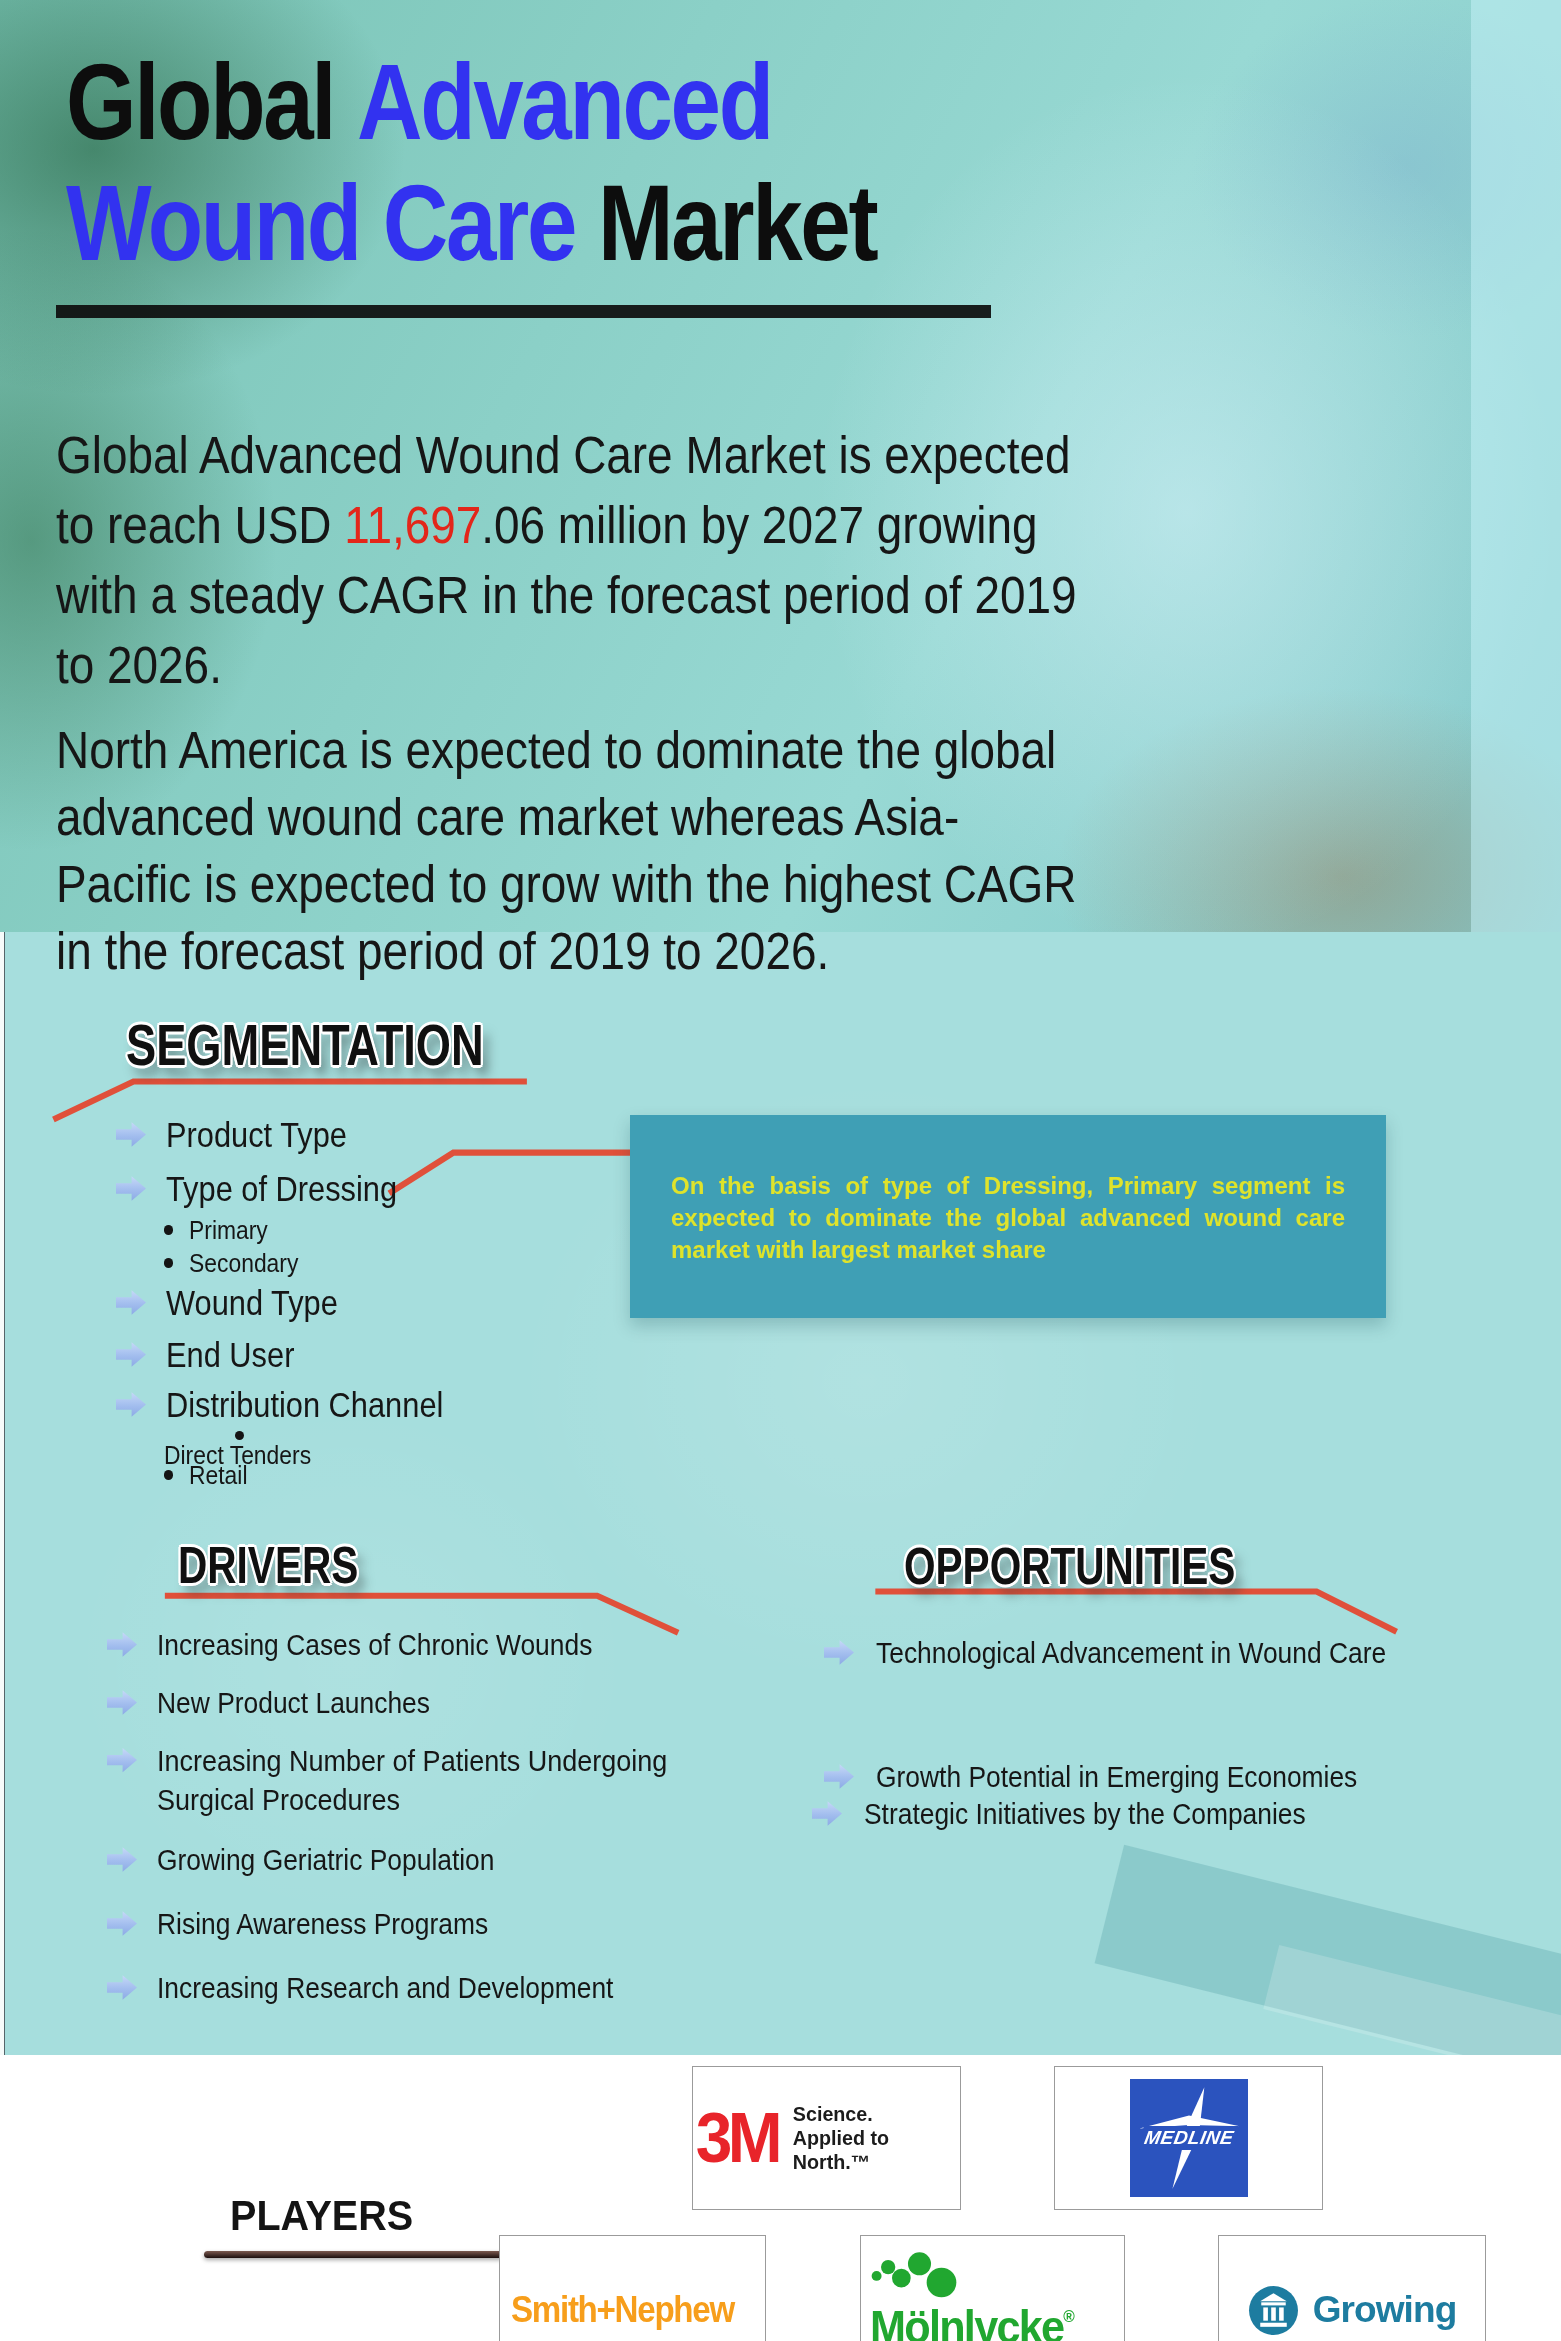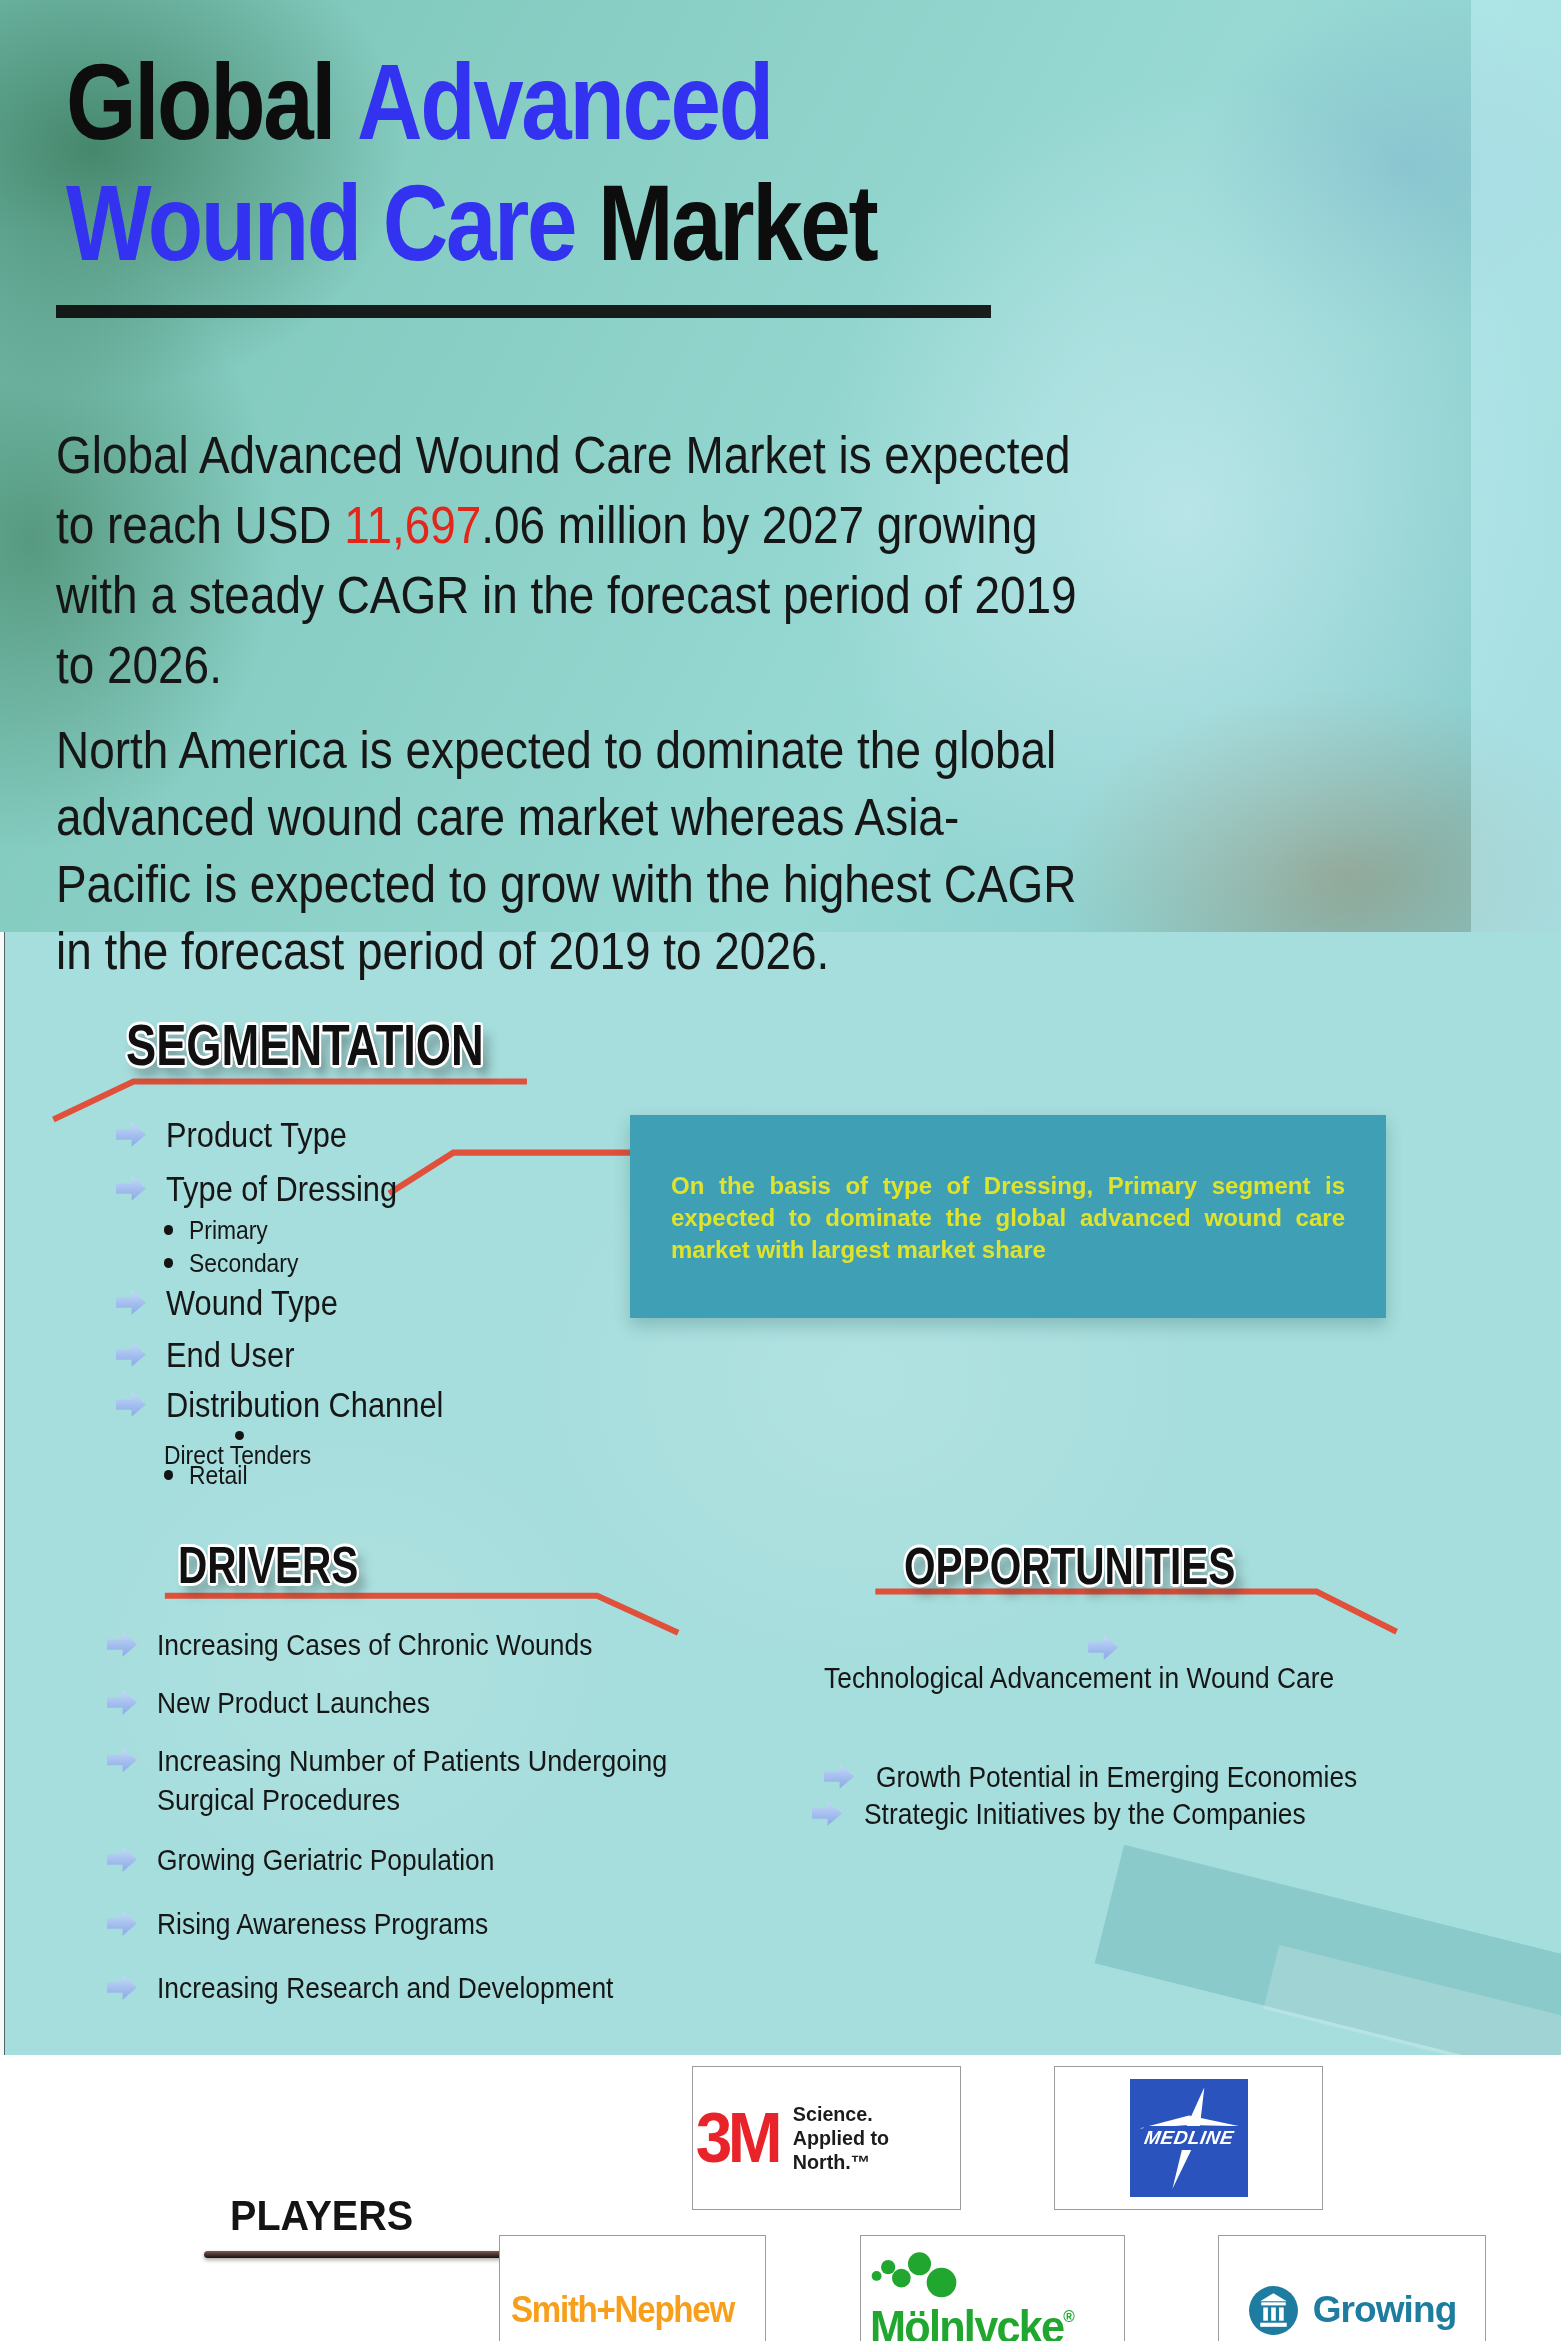--- a/index.html
+++ b/index.html
@@ -224,21 +224,21 @@
     <span class="arrow"></span>
     <span class="lbl"><span class="cx88">Rising Awareness Programs</span></span>
   </div>
   <div class="li" style="left:107px;top:1969px;height:37px;">
     <span class="arrow"></span>
     <span class="lbl"><span class="cx88">Increasing Research and Development</span></span>
   </div>
 
   <div class="abs sec-h h-opp"><span class="cx78 outlined">OPPORTUNITIES</span></div>
 
-  <div class="li opp" style="left:824px;top:1634px;height:37px;flex-direction:column;">
+  <div class="li opp" style="left:824px;top:1634px;height:37px;">
     <span class="arrow"></span>
     <span class="lbl"><span class="cx88">Technological Advancement in Wound Care</span></span>
   </div>
   <div class="li opp" style="left:824px;top:1758px;height:37px;">
     <span class="arrow"></span>
     <span class="lbl"><span class="cx88">Growth Potential in Emerging Economies</span></span>
   </div>
   <div class="li opp" style="left:812px;top:1751px;height:37px;margin-top:44px;">
     <span class="arrow"></span>
     <span class="lbl"><span class="cx88">Strategic Initiatives by the Companies</span></span>

